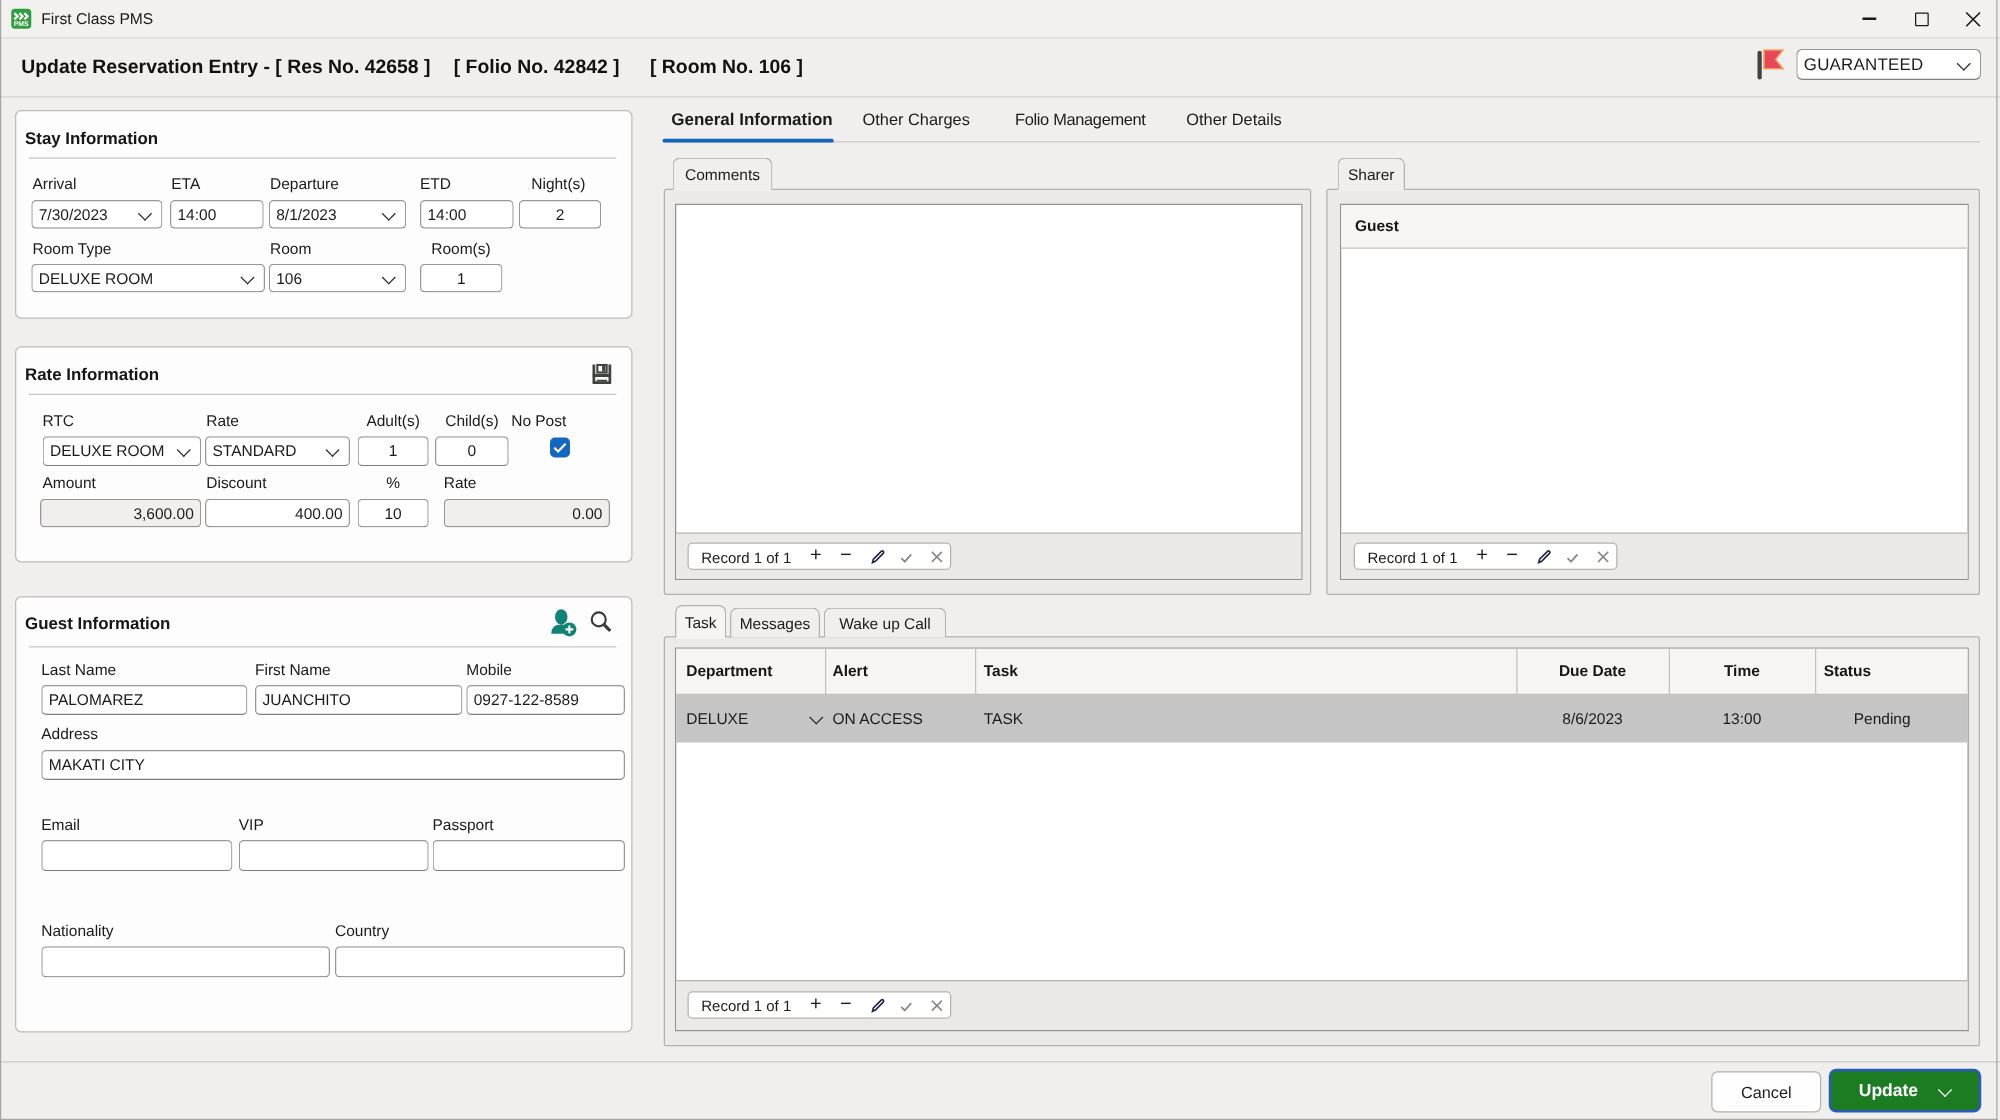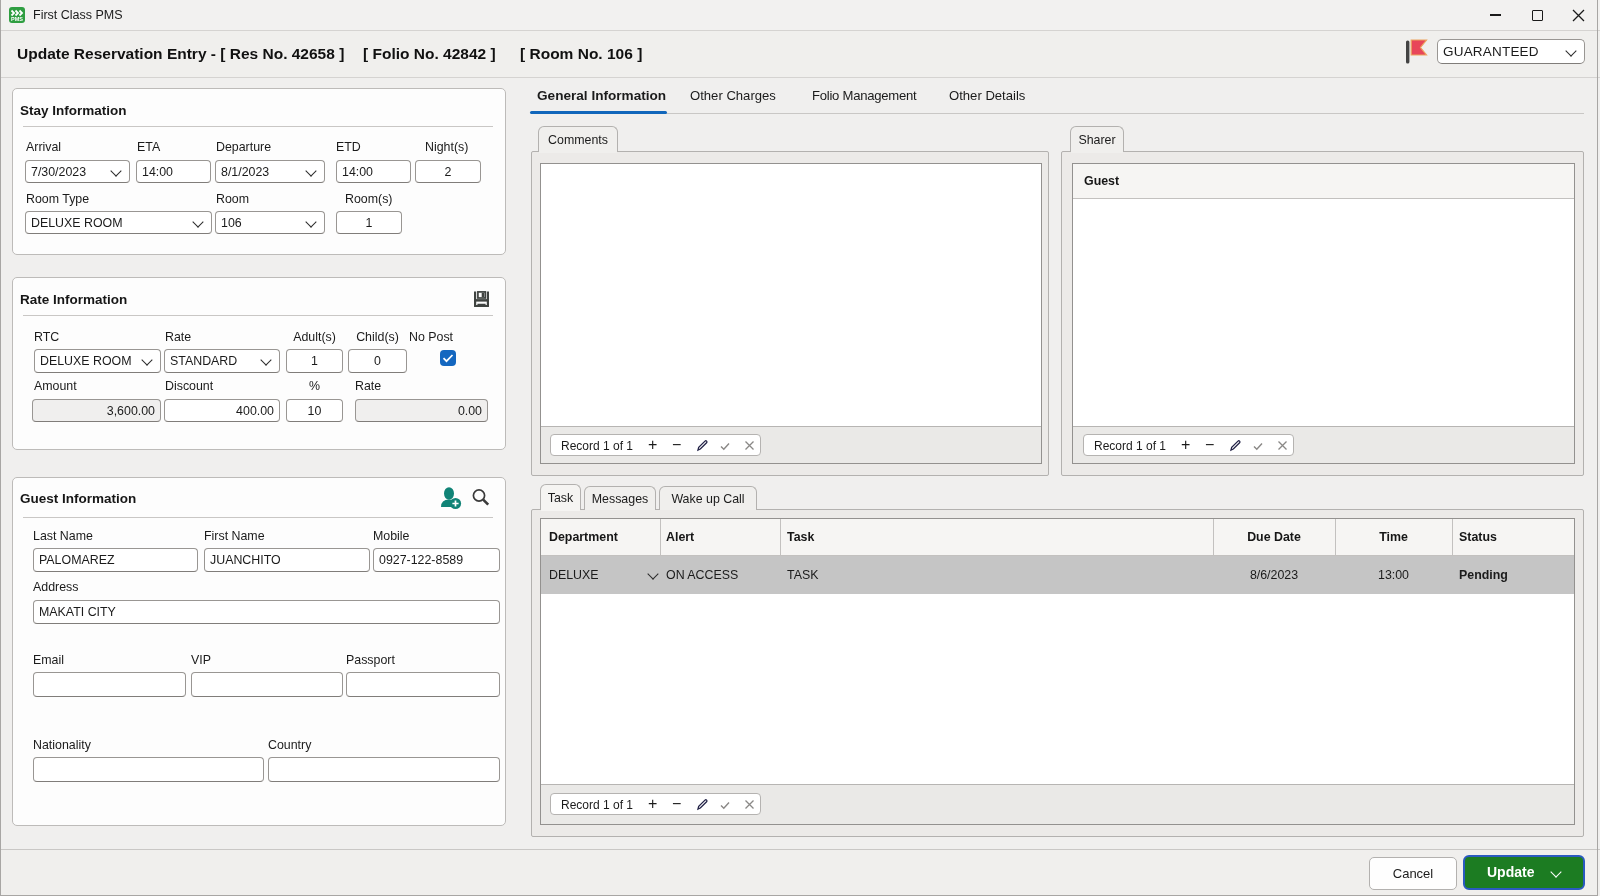--- a/index.html
+++ b/index.html
@@ -211,21 +211,21 @@
     <div class="gcol" style="left:794px;height:37px;"></div>
     <div class="gcol" style="left:911px;height:37px;"></div>
   </div>
   <div class="grow" style="top:37px;height:38px;">
     <span class="abs" style="left:8px;top:12px;">DELUXE</span>
     <span class="chev abs" style="left:108px;top:14px;"></span>
     <span class="abs" style="left:125px;top:12px;">ON ACCESS</span>
     <span class="abs" style="left:246px;top:12px;">TASK</span>
     <span class="abs" style="left:672px;top:12px;width:122px;text-align:center;">8/6/2023</span>
     <span class="abs" style="left:794px;top:12px;width:117px;text-align:center;">13:00</span>
-    <span class="abs" style="left:918px;top:12px;font-weight:bold;">Pending</span>
+    <span class="abs" style="left:942px;top:12px;">Pending</span>
   </div>
 </div>
 <div class="recbar" style="left:550px;top:793px;width:211px;height:22px;">
   <span class="abs" style="left:10px;top:4px;">Record 1 of 1</span>
   <span class="abs" style="left:97px;top:1px;font-size:16px;">+</span>
   <span class="abs" style="left:121px;top:1px;font-size:16px;">−</span>
   <svg class="abs" style="left:145px;top:4px;" width="13" height="13" viewBox="0 0 13 13">
       <path d="M2 11 L2.7 8.4 L9 2.1 A1.1 1.1 0 0 1 10.6 3.7 L4.3 10 Z" fill="none" stroke="#232347" stroke-width="1.3"></path>
     </svg>
   <svg class="abs" style="left:168px;top:5px;" width="12" height="12" viewBox="0 0 12 12">

